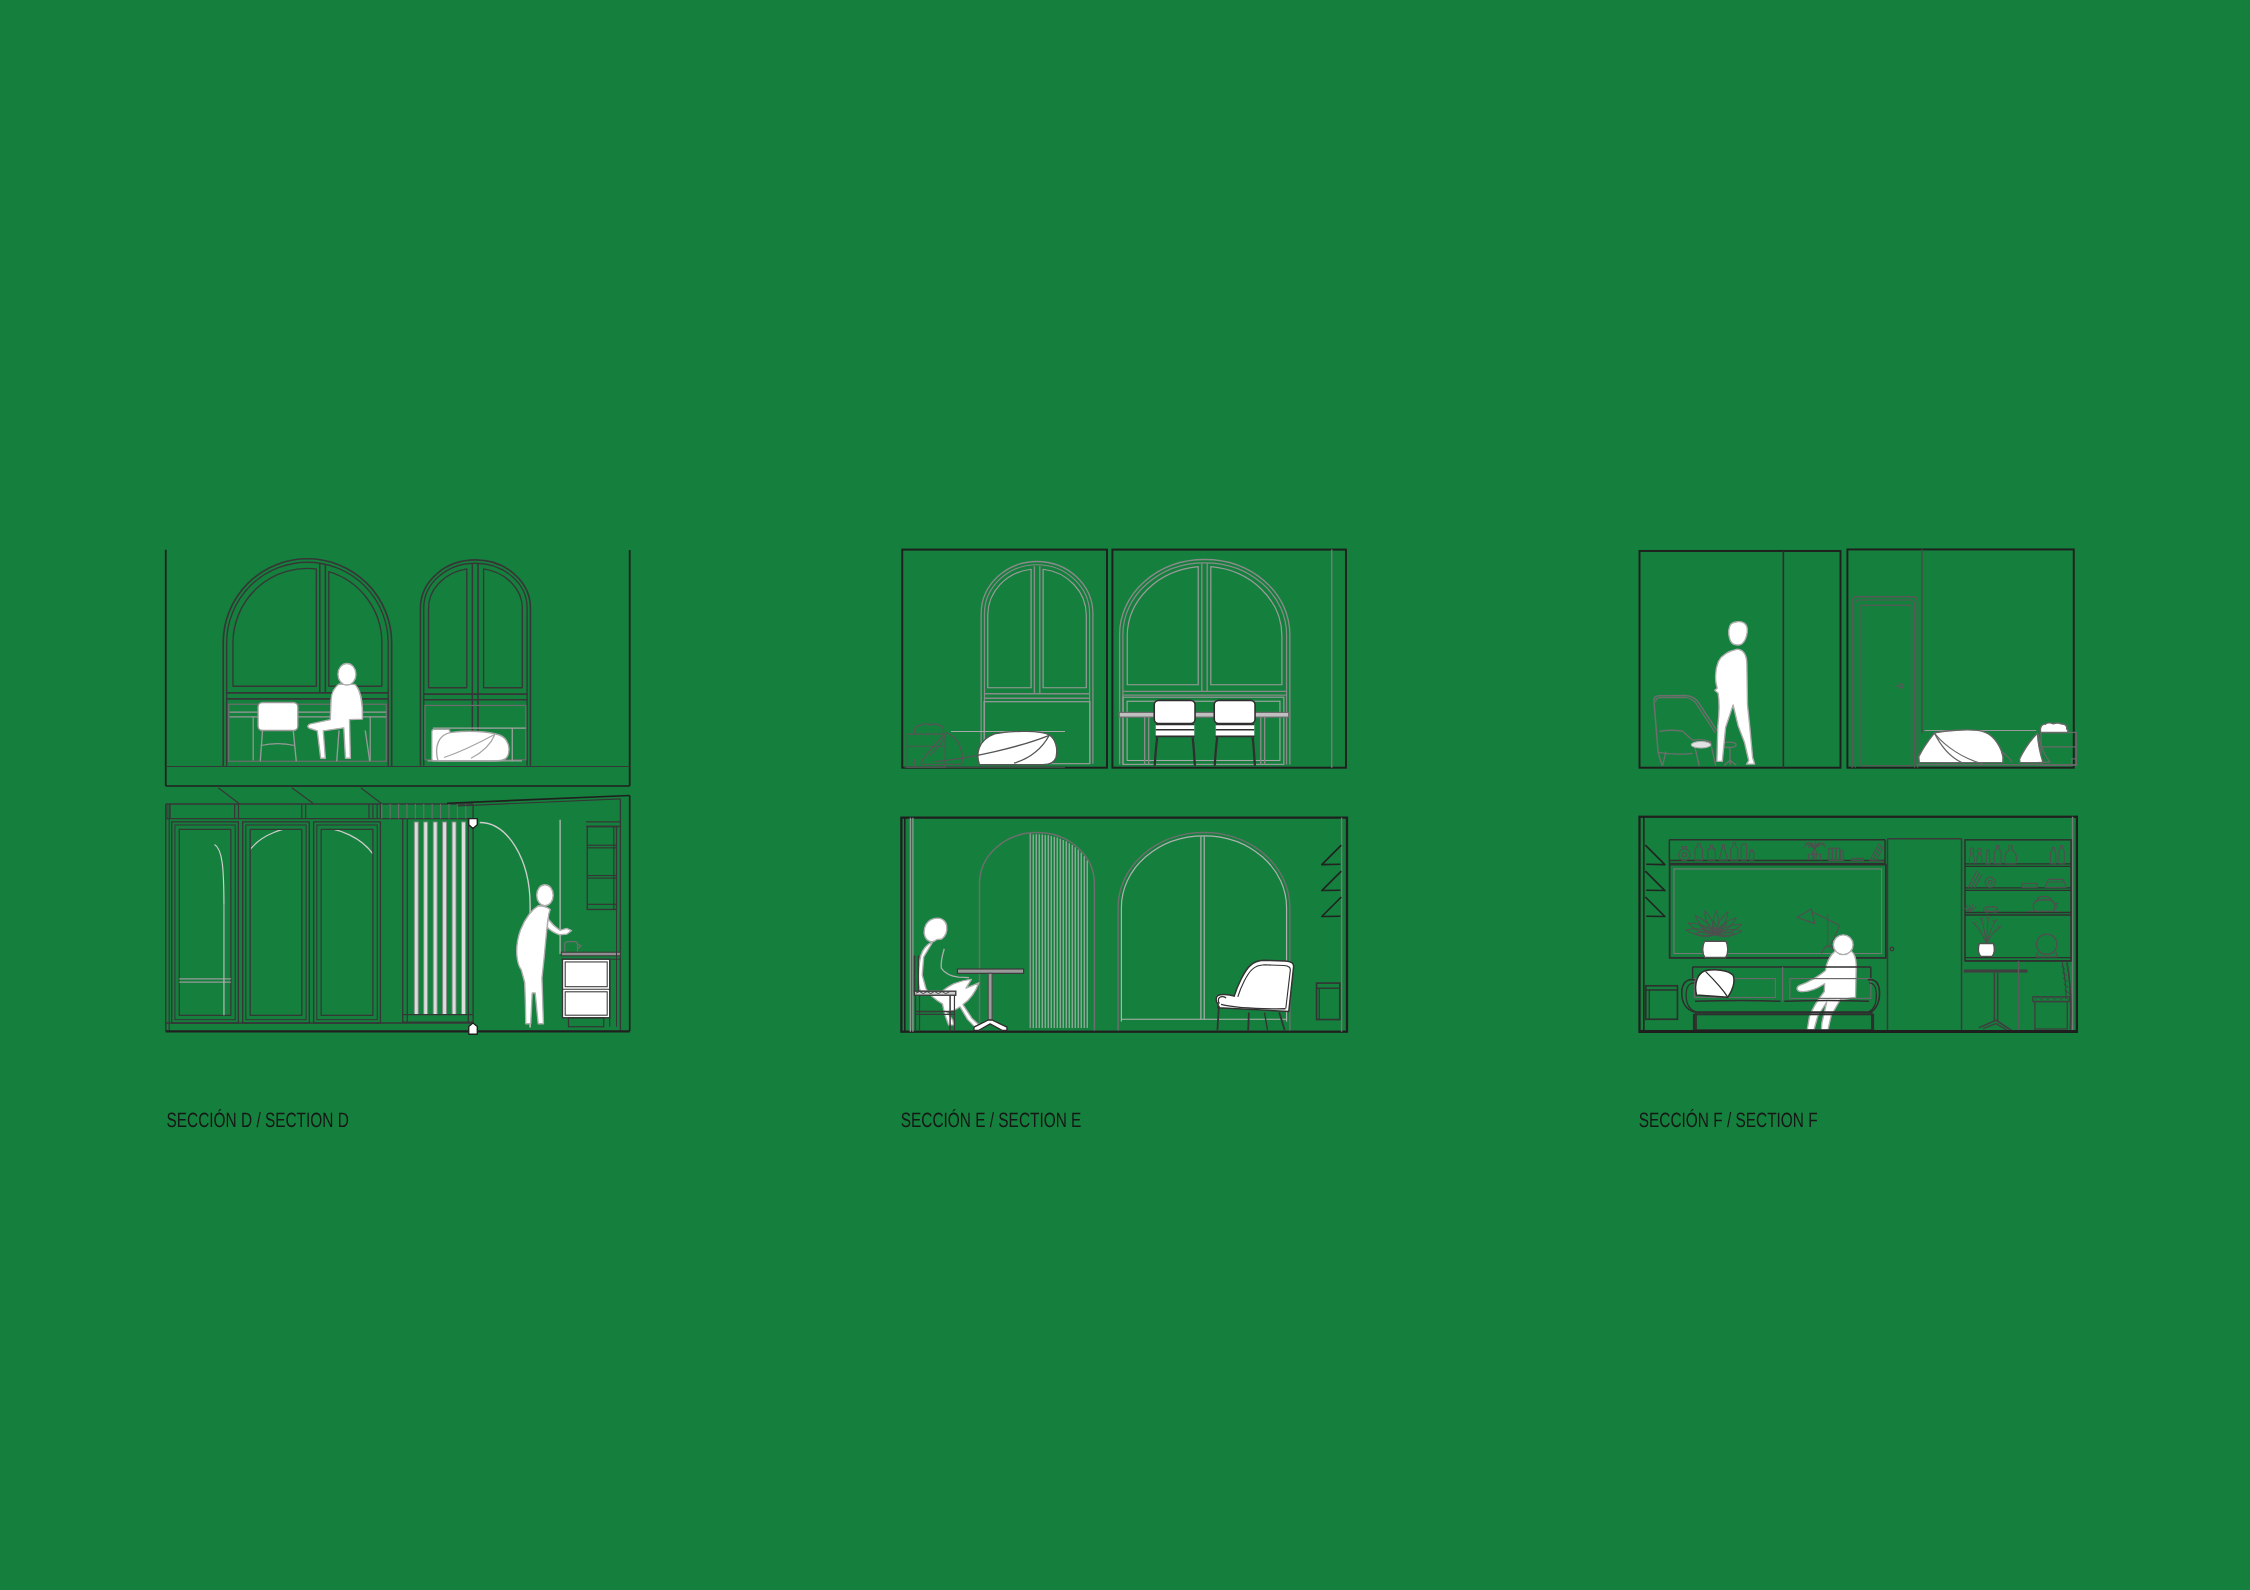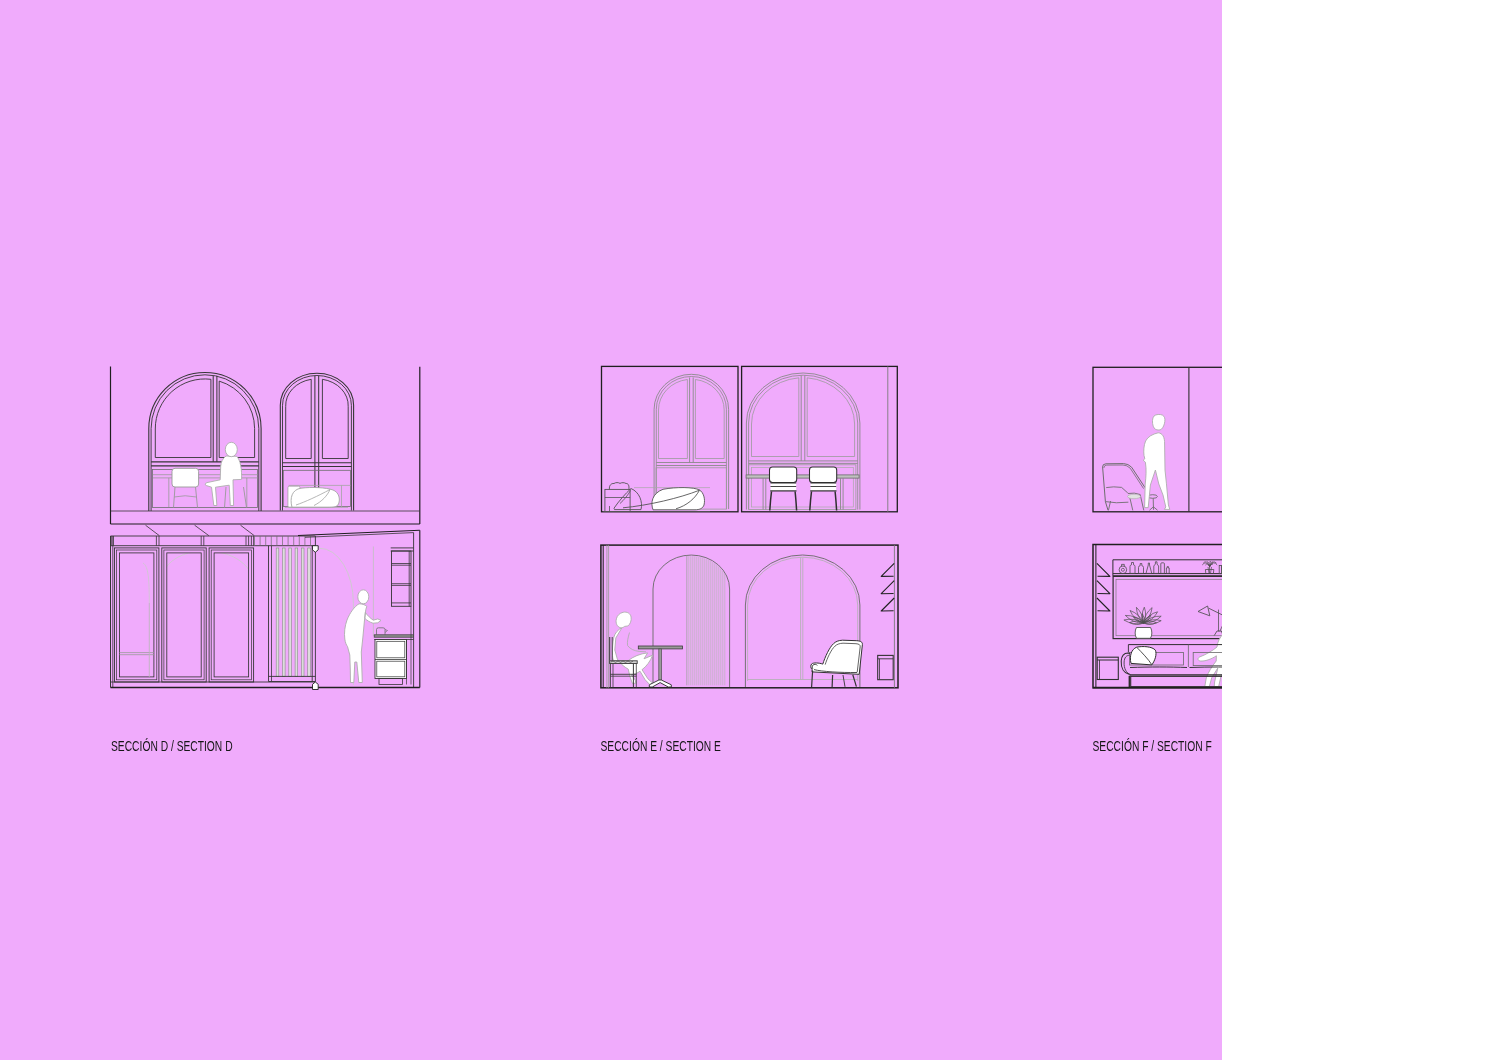--- a/index.html
+++ b/index.html
@@ -1,15 +1,15 @@
 <!DOCTYPE html>
 <html><head><meta charset="utf-8">
 <style>
   html,body{margin:0;padding:0;background:#ffffff;}
-  .page{position:relative;width:1222px;height:1060px;background:#f0abfc;overflow:hidden;}
+  .page{position:relative;width:1500px;height:1060px;background:#15803d;overflow:hidden;}
   .lbl{font-family:"Liberation Sans",sans-serif;font-size:13.8px;fill:#161616;letter-spacing:0px;transform:scaleX(0.745);transform-origin:0 0;transform-box:fill-box;}
 </style></head>
 <body>
 <div class="page">
 <svg width="1500" height="1060" viewBox="0 0 1500 1060">
 <g id="secD">
 <line x1="110.5" y1="366.5" x2="110.5" y2="524" stroke="#1f1f1f" stroke-width="1.2"></line>
 <line x1="419.8" y1="366.7" x2="419.8" y2="524" stroke="#1f1f1f" stroke-width="1.2"></line>
 <line x1="110.5" y1="511" x2="419.8" y2="511" stroke="#363636" stroke-width="0.8"></line>
 <line x1="110.5" y1="524" x2="419.8" y2="524" stroke="#1f1f1f" stroke-width="1.1"></line>

